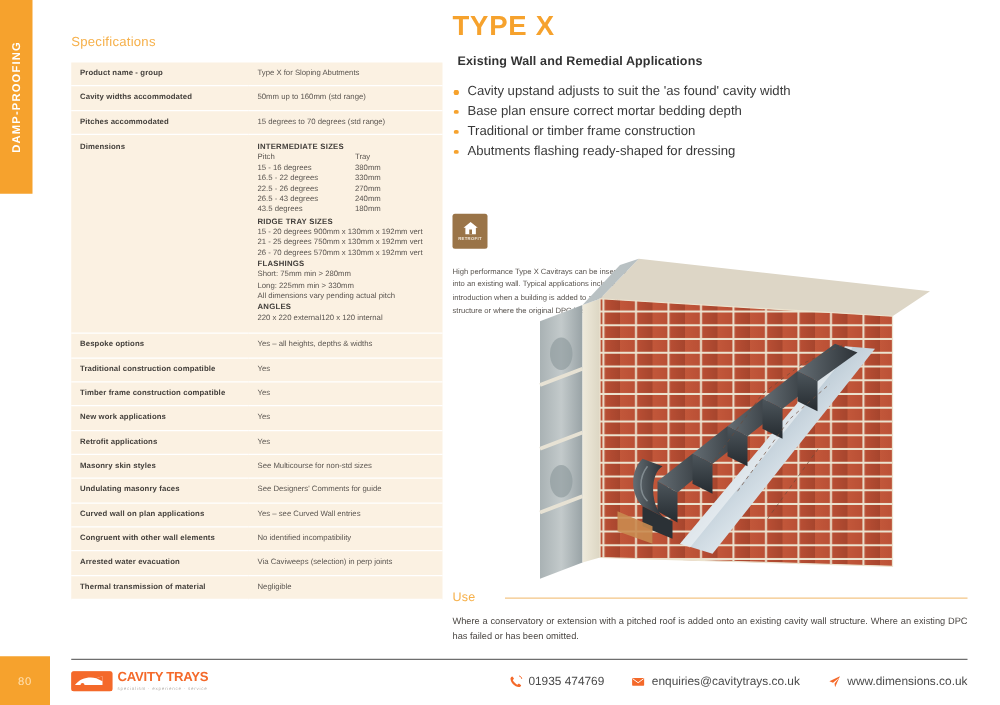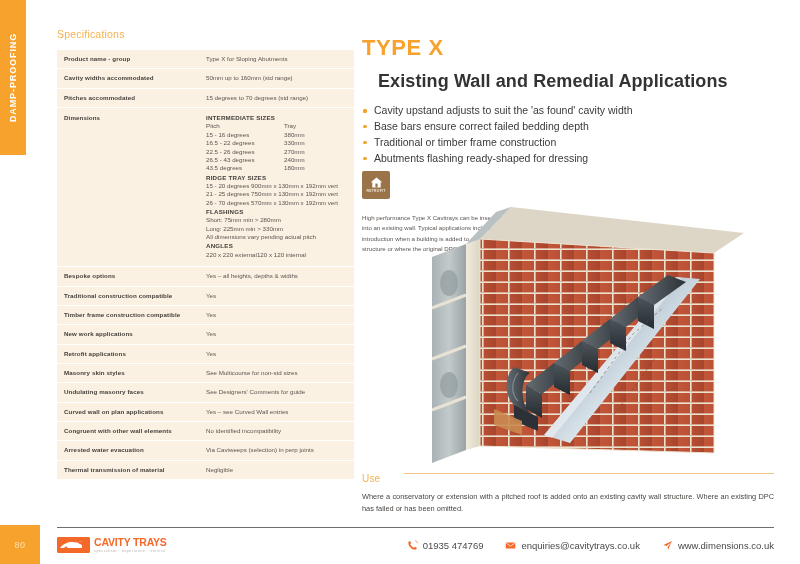--- a/index.html
+++ b/index.html
@@ -90,34 +90,34 @@
   .dimgroup { margin-bottom: 1px; }
   .dimgroup .gtitle { font-weight: bold; color: #44403c; letter-spacing: 0.2px; }
   .dimrow { display: flex; }
   .dimrow .c1 { width: 78px; }
   .dimrow .c2 { flex: 1; }
   .dimline { white-space: nowrap; }
 
   
   #right-col {
     position: absolute;
-    left: 362px; top: 35px;
+    left: 362px; top: 8px;
     width: 412px;
   }
   #type-title {
     color: #f6a22d;
     font-size: 22px;
     font-weight: bold;
     letter-spacing: 0.6px;
     margin: 0 0 10px 0;
   }
   #subtitle {
-    font-size: 18px;
+    font-size: 10px;
     color: #333;
-    margin: 0 0 11px 16px;
+    margin: 0 0 11px 4px;
     letter-spacing: 0.1px;
   }
   ul#feature-list {
     list-style: none;
     margin: 0;
     padding: 0;
   }
   ul#feature-list li {
     position: relative;
     padding-left: 12px;
@@ -172,21 +172,21 @@
   }
 
   
   #use-section {
     position: absolute;
     left: 362px; top: 473px;
     width: 412px;
   }
   #use-heading-row {
     display: flex;
-    align-items: flex-start;
+    align-items: center;
     gap: 24px;
     margin-bottom: 7px;
   }
   #use-heading {
     color: #f6b04a;
     font-size: 10px;
     letter-spacing: 0.2px;
   }
   #use-rule {
     flex: 1;
@@ -388,21 +388,21 @@
     </tbody>
   </table>
 </div>
 
 <div id="right-col">
   <h1 id="type-title">TYPE X</h1>
   <h2 id="subtitle">Existing Wall and Remedial Applications</h2>
   <ul id="feature-list">
     <li><span class="bullet"></span></li>
     <li><span class="bullet"></span><span>Cavity upstand adjusts to suit the 'as found' cavity width</span></li>
-    <li><span class="bullet"></span><span>Base bars ensure correct failed bedding depth</span></li>
+    <li><span class="bullet"></span><span>Base plan ensure correct mortar bedding depth</span></li>
     <li><span class="bullet"></span><span>Traditional or timber frame construction</span></li>
     <li><span class="bullet"></span><span>Abutments flashing ready-shaped for dressing</span></li>
   </ul>
 </div>
 
 <div id="retrofit-badge">
   <svg width="13" height="11" viewBox="0 0 13 11">
     <path d="M6.5 0.6 L12.2 5.2 L10.7 5.2 L10.7 10.4 L2.3 10.4 L2.3 5.2 L0.8 5.2 Z" fill="#ffffff"></path>
     <rect x="5.4" y="6.6" width="2.2" height="3.8" fill="#9a7448"></rect>
   </svg>

